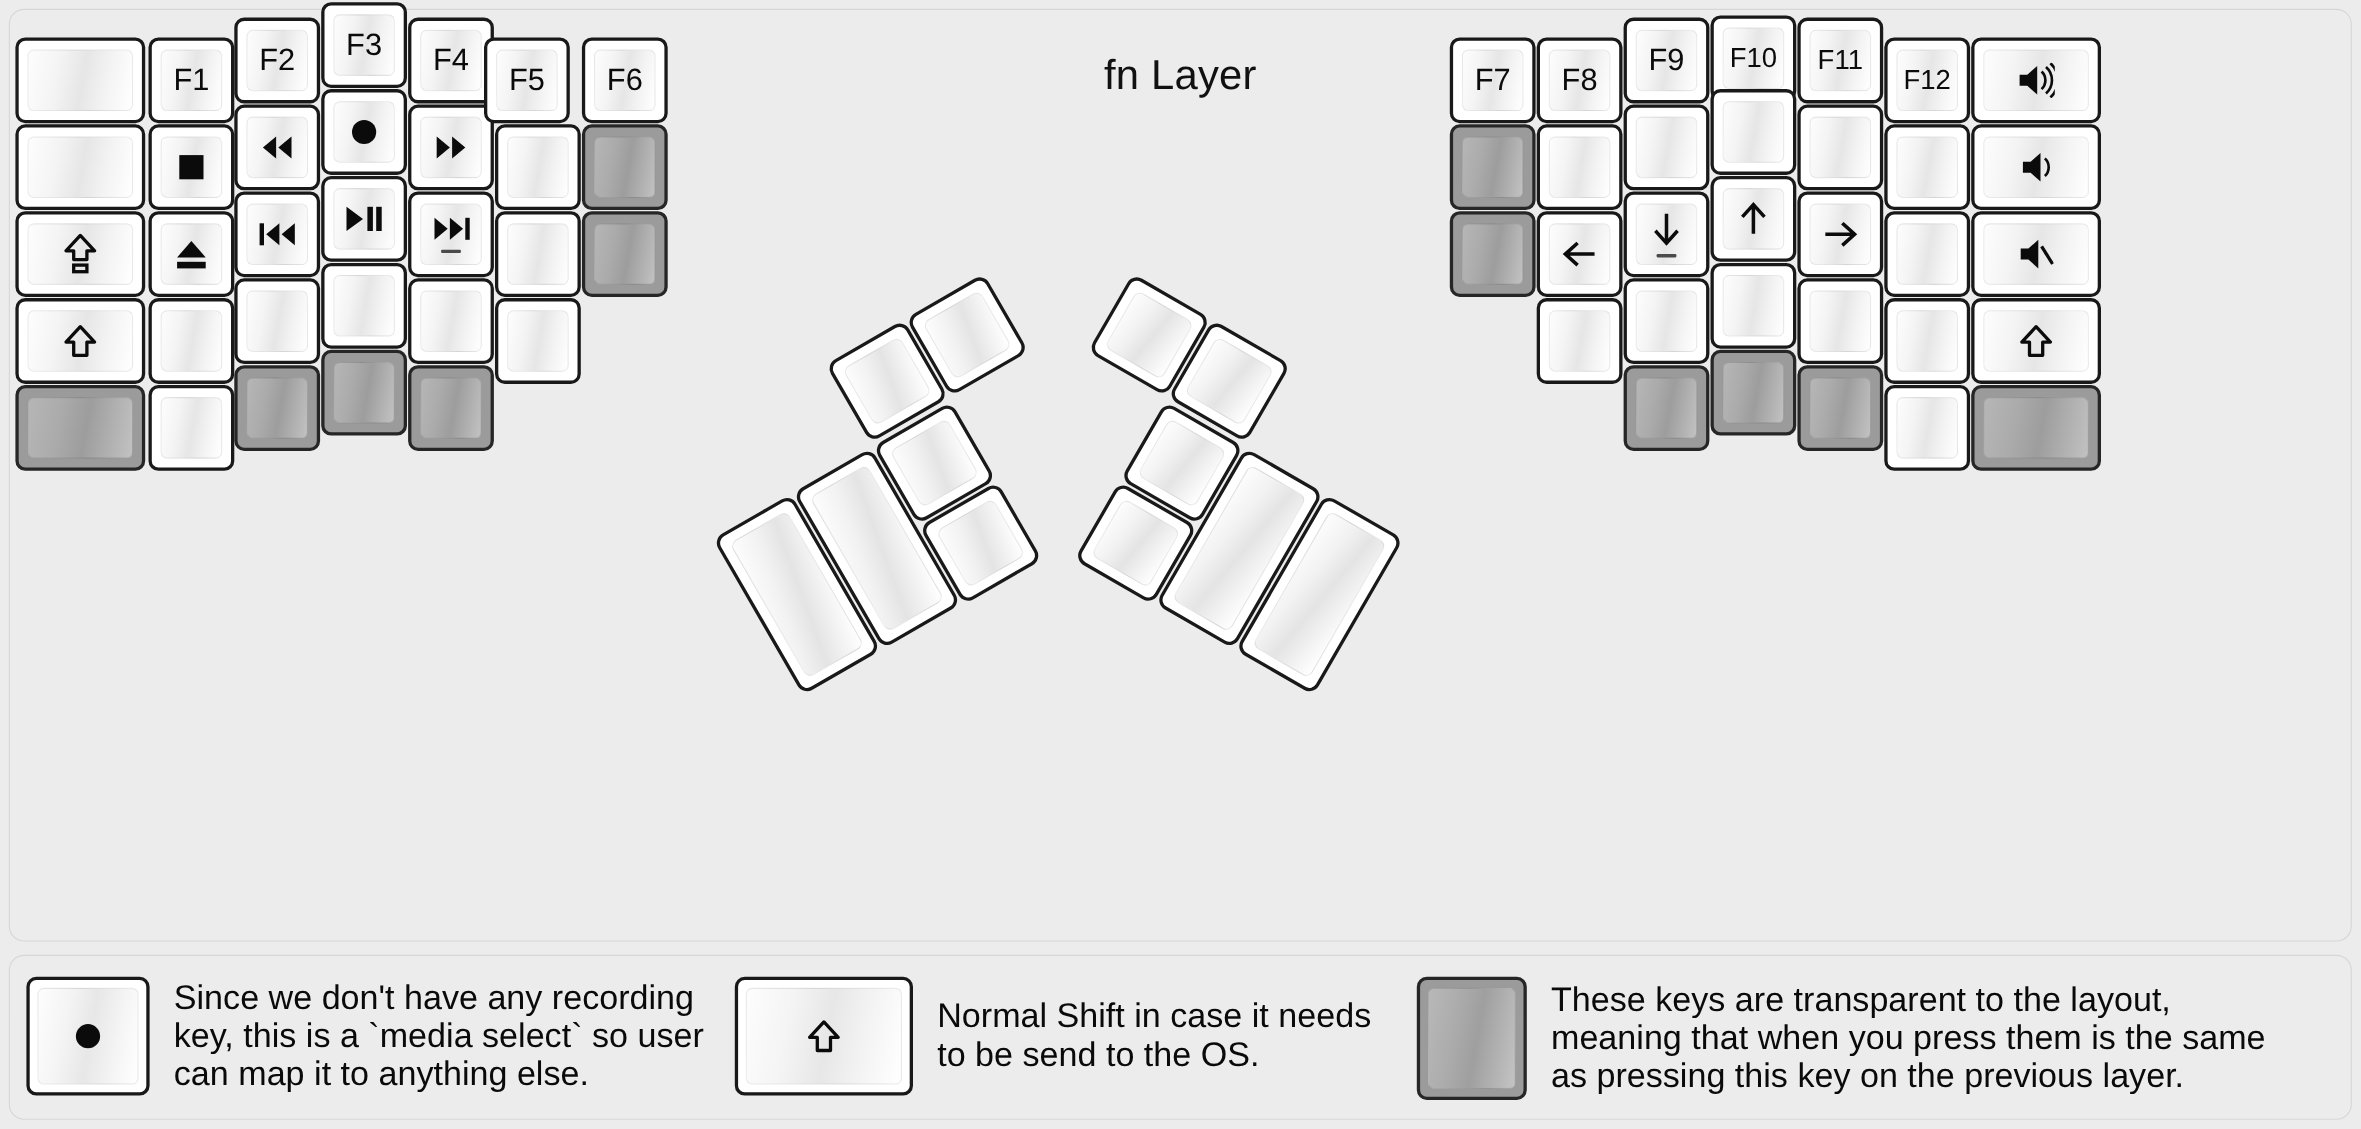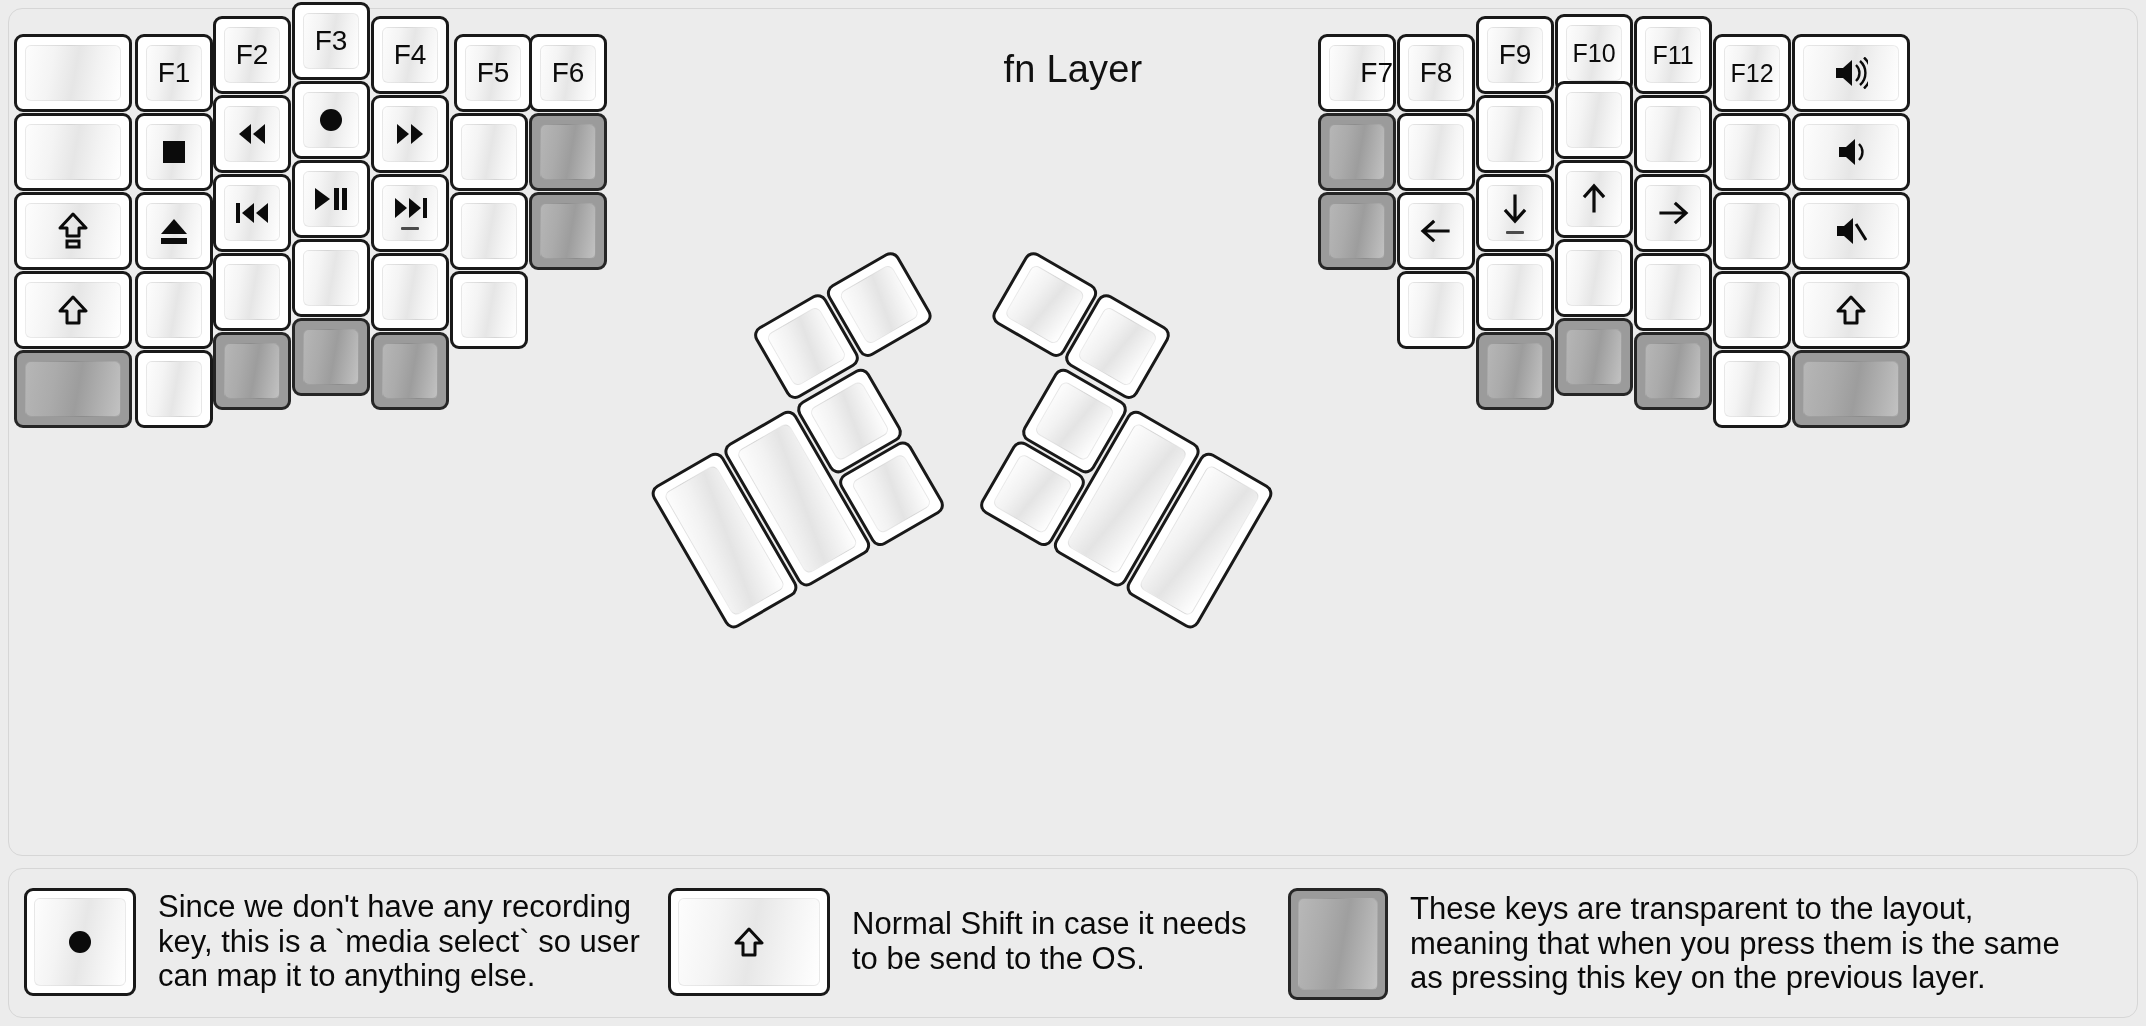--- a/index.html
+++ b/index.html
@@ -258,21 +258,21 @@
         </div>
       </div>
       <div class="key" style="left: 371px; top: 253px; width: 78px; height: 78px;">
         <div class="face"></div>
         <div class="lbl"></div>
       </div>
       <div class="key trans" style="left: 371px; top: 332px; width: 78px; height: 78px;">
         <div class="face"></div>
         <div class="lbl"></div>
       </div>
-      <div class="key" style="left: 454px; top: 34px; width: 78px; height: 78px;">
+      <div class="key" style="left: 440px; top: 34px; width: 78px; height: 78px;">
         <div class="face"></div>
         <div class="lbl">F5</div>
       </div>
       <div class="key" style="left: 450px; top: 113px; width: 78px; height: 78px;">
         <div class="face"></div>
         <div class="lbl"></div>
       </div>
       <div class="key" style="left: 450px; top: 192px; width: 78px; height: 78px;">
         <div class="face"></div>
         <div class="lbl"></div>
@@ -286,21 +286,21 @@
         <div class="lbl">F6</div>
       </div>
       <div class="key trans" style="left: 529px; top: 113px; width: 78px; height: 78px;">
         <div class="face"></div>
         <div class="lbl"></div>
       </div>
       <div class="key trans" style="left: 529px; top: 192px; width: 78px; height: 78px;">
         <div class="face"></div>
         <div class="lbl"></div>
       </div>
-      <div class="key" style="left: 1318px; top: 34px; width: 78px; height: 78px; justify-content: flex-end;">
+      <div class="key" style="left: 1318px; top: 34px; width: 78px; height: 78px;">
         <div class="face"></div>
         <div class="lbl">F7</div>
       </div>
       <div class="key trans" style="left: 1318px; top: 113px; width: 78px; height: 78px;">
         <div class="face"></div>
         <div class="lbl"></div>
       </div>
       <div class="key trans" style="left: 1318px; top: 192px; width: 78px; height: 78px;">
         <div class="face"></div>
         <div class="lbl"></div>

